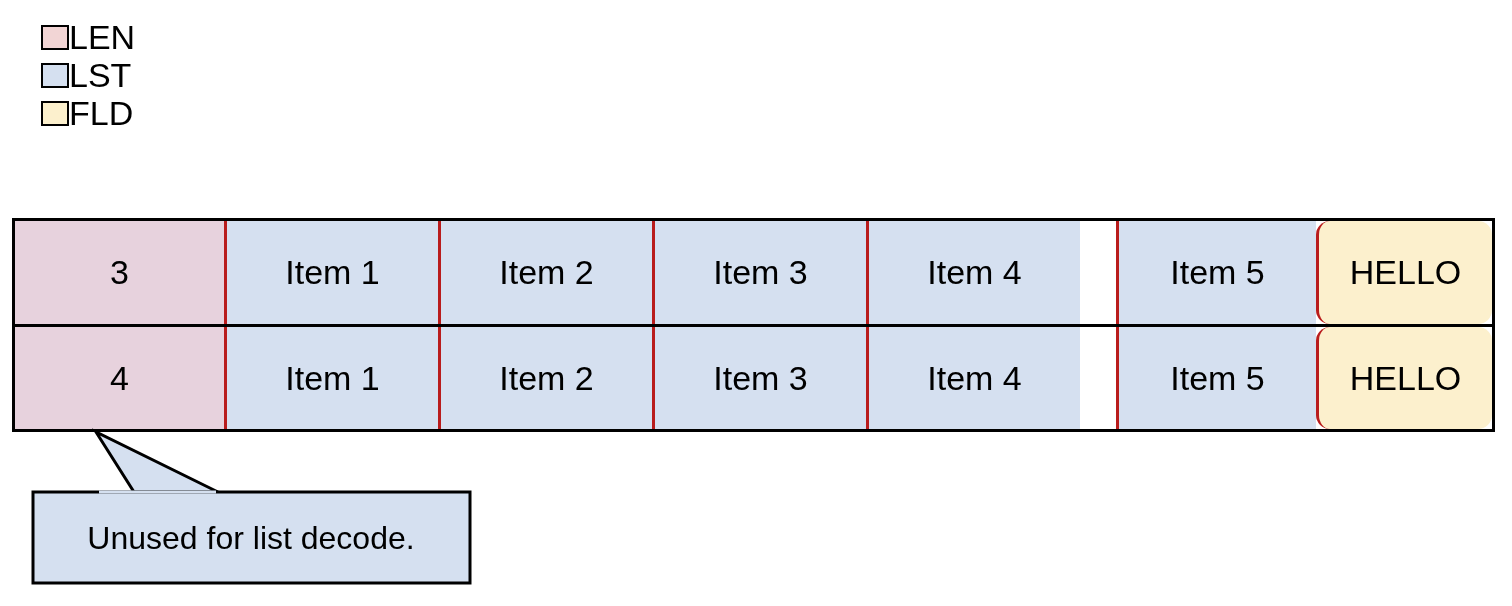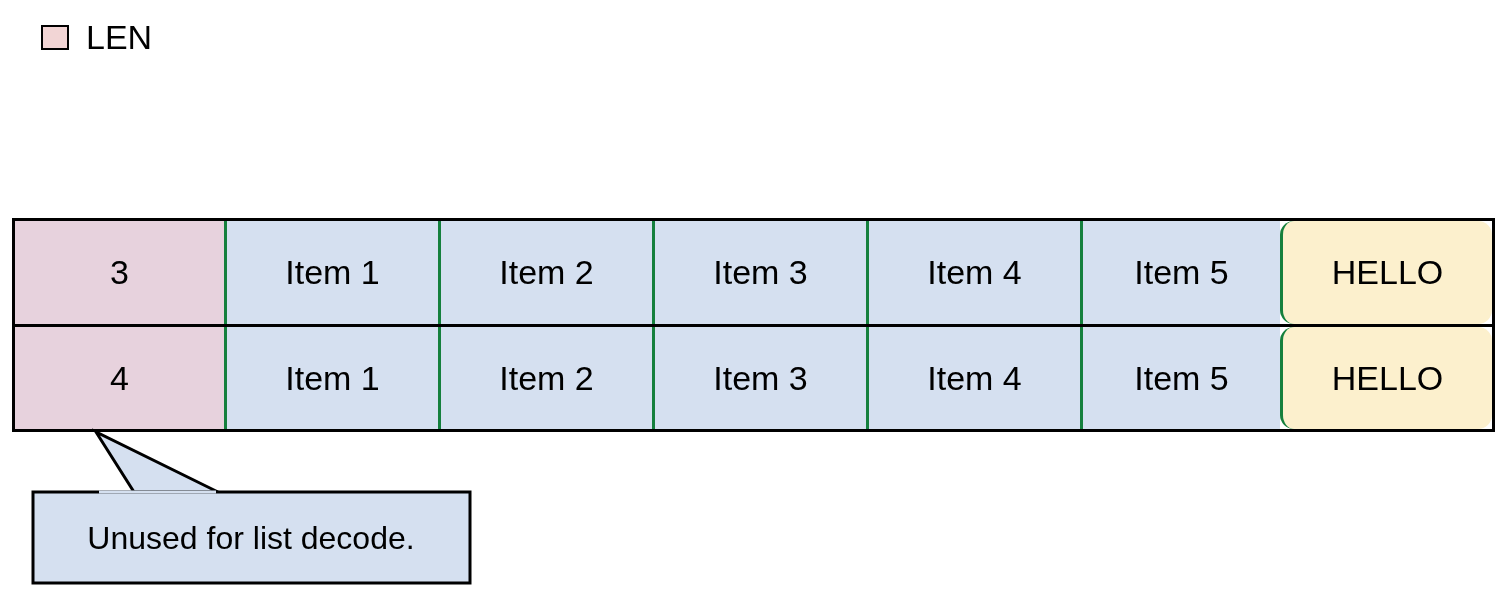--- a/index.html
+++ b/index.html
@@ -29,21 +29,20 @@
     height: 38px;
   }
   .legend-swatch {
     width: 28px;
     height: 25px;
     border: 2px solid #000000;
     box-sizing: border-box;
     flex: 0 0 auto;
   }
   .legend-label {
-    margin-left: 17px;
     font-size: 34px;
     line-height: 34px;
     letter-spacing: 0px;
     white-space: nowrap;
   }
 
   
   #packet-table {
     position: absolute;
     left: 12px;
@@ -67,25 +66,25 @@
     display: flex;
     align-items: center;
     justify-content: center;
     font-size: 34px;
     line-height: 34px;
     box-sizing: border-box;
     overflow: hidden;
     white-space: nowrap;
   }
   .cell + .cell {
-    border-left: 3px solid #15803d;
+    border-left: 3px solid #b91c1c;
   }
   .cell-len { flex: 0 0 209px; }
   .cell-lst { flex: 0 0 214px; }
-  .cell-lst-last { flex: 0 0 200px; }
+  .cell-lst-last { flex: 0 0 200px; margin-left: 36px; }
   .cell-fld { flex: 1 1 auto; border-radius: 14px; }
 
   
   #callout {
     position: absolute;
     left: 0;
     top: 420px;
     width: 520px;
     height: 186px;
     pointer-events: none;
@@ -109,21 +108,29 @@
 </head>
 <body>
 
 <div id="legend">
 
   <div class="legend-row">
     <span class="legend-swatch" style="background:#f2d5d5;"></span>
     <span class="legend-label">LEN</span>
   </div>
 
+  <div class="legend-row">
+    <span class="legend-swatch" style="background:#d5e0f0;"></span>
+    <span class="legend-label">LST</span>
+  </div>
 
+  <div class="legend-row">
+    <span class="legend-swatch" style="background:#fcf0cd;"></span>
+    <span class="legend-label">FLD</span>
+  </div>
 
 </div>
 
 <div id="packet-table">
 
   <div class="packet-row">
     <div class="cell cell-len" style="background:#e7d2dd;">
       <span>3</span>
     </div>
     <div class="cell cell-lst" style="background:#d5e0f0;">

